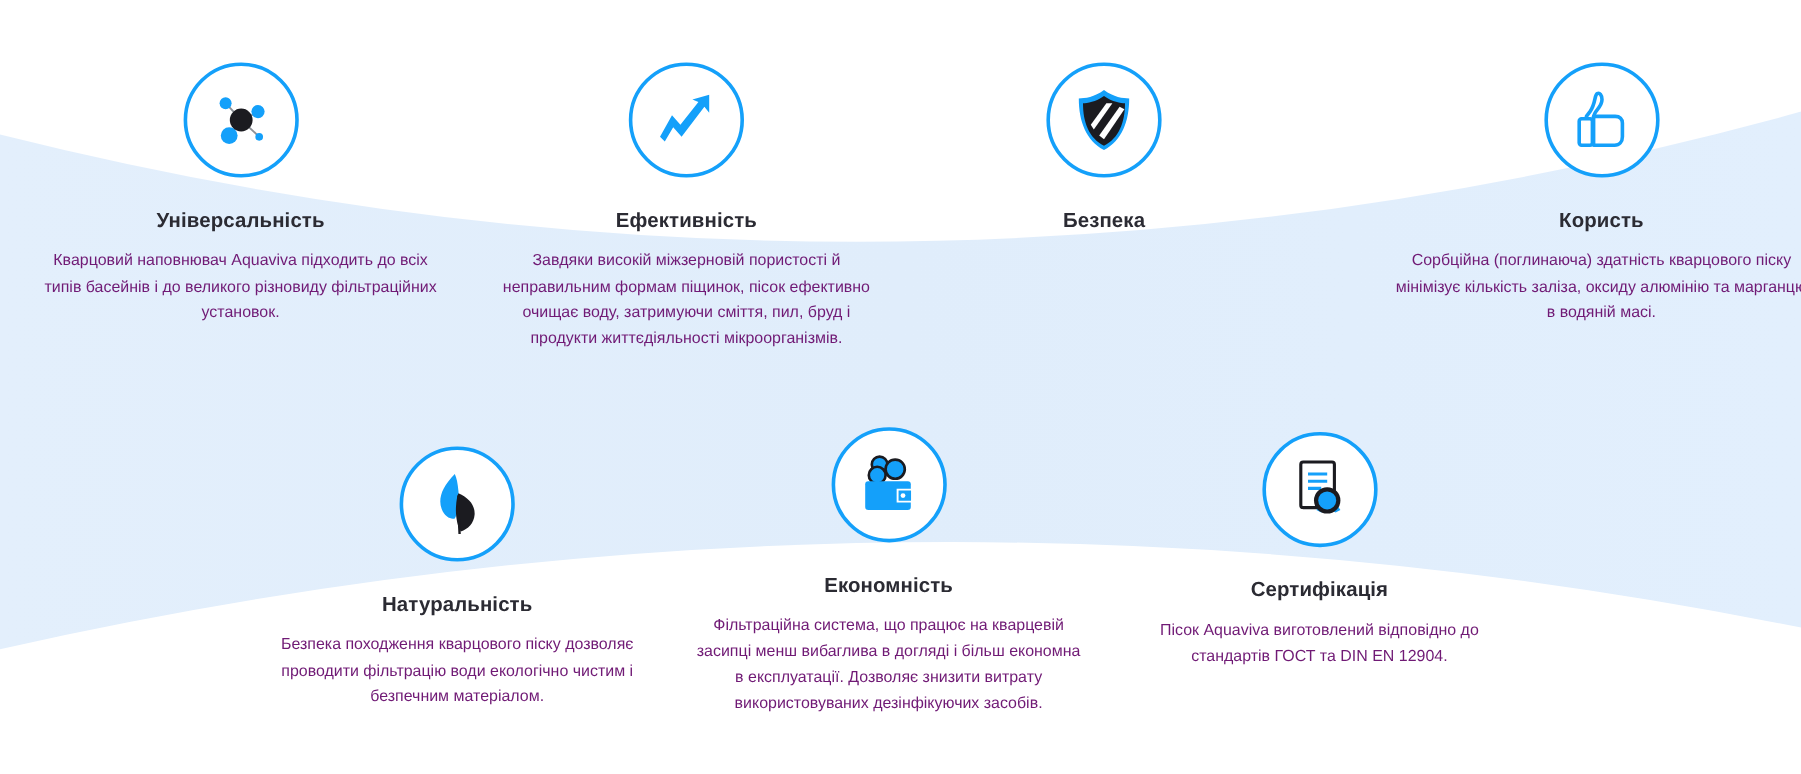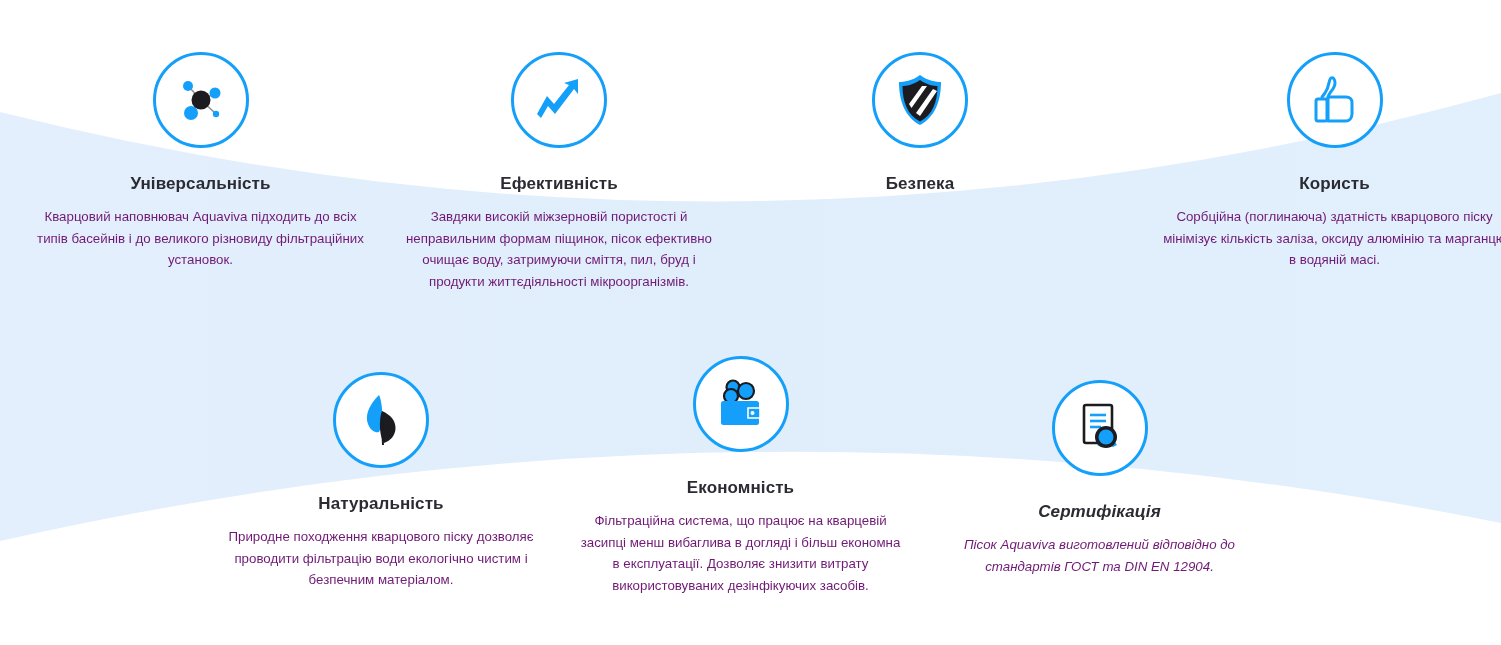--- a/index.html
+++ b/index.html
@@ -41,28 +41,28 @@
   }
   .card-text{
     margin-top:12px;
     font-size:13.3px;
     color:#701a75;
     line-height:1.62;
   }
 
   
   #card-1{left:28px;  top:52px;  width:345px;}
-  #card-2{left:399px; top:52px;  width:320px;}
+  #card-2{left:412px; top:52px;  width:320px;}
   #card-3{left:760px; top:52px;  width:320px;}
   #card-4{left:1162px;top:52px;  width:345px;}
 
   
   #card-5{left:222px; top:372px; width:318px;}
   #card-6{left:578px; top:356px; width:325px;}
-  #card-7{left:942px; top:380px; width:315px;font-style:italic;}
+  #card-7{left:942px; top:360px; width:315px;}
 </style>
 </head>
 <body>
 
 <div id="stage">
 
   <svg id="bg" viewBox="0 0 1501 645" preserveAspectRatio="none" xmlns="http://www.w3.org/2000/svg">
     <defs>
       <linearGradient id="waveGrad" x1="0" y1="0" x2="1" y2="0">
         <stop offset="0" stop-color="#e3effc"></stop>
@@ -136,21 +136,21 @@
 
     <div class="card" id="card-5">
       <div class="icon-wrap">
         <svg width="46" height="54" viewBox="0 0 46 54">
           <path d="M21 2 C10 13 7 23 10 31 C12.5 38 18 40 21 39 C24 34 25 25 24 16 C23.5 10 22.5 5 21 2 Z" fill="#14a0fa"></path>
           <path d="M24 18 C33 22 38 28 37.5 36 C37 43 32 48 26 50 C23 45 21.5 37 22 29 C22.3 24 23 20.5 24 18 Z" fill="#1b1b20"></path>
           <path d="M24 20 C24 32 24.5 44 25 52" stroke="#1b1b20" stroke-width="2" fill="none"></path>
         </svg>
       </div>
       <div class="card-title">Натуральність</div>
-      <div class="card-text">Природне походження кварцового піску дозволяє проводити фільтрацію води екологічно чистим і безпечним матеріалом.</div>
+      <div class="card-text">Безпека походження кварцового піску дозволяє проводити фільтрацію води екологічно чистим і безпечним матеріалом.</div>
     </div>
 
     <div class="card" id="card-6">
       <div class="icon-wrap">
         <svg width="52" height="52" viewBox="0 0 52 52">
           <circle cx="18" cy="9" r="6.5" fill="#14a0fa" stroke="#1b1b20" stroke-width="2.2"></circle>
           <circle cx="31" cy="13" r="8" fill="#14a0fa" stroke="#1b1b20" stroke-width="2.2"></circle>
           <circle cx="16" cy="18" r="7" fill="#14a0fa" stroke="#1b1b20" stroke-width="2.2"></circle>
           <rect x="6" y="23" width="38" height="24" rx="2.5" fill="#14a0fa"></rect>
           <path d="M33 30 L45 30 L45 40 L33 40 Z" fill="#14a0fa" stroke="#ffffff" stroke-width="1.6"></path>

